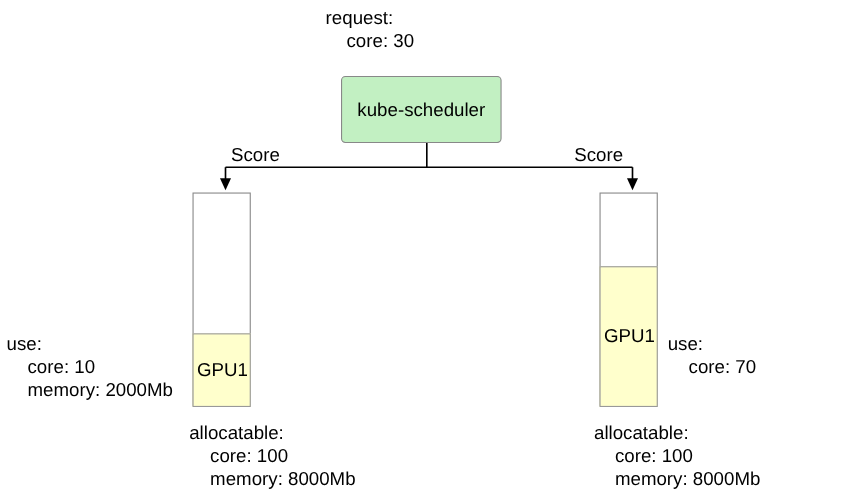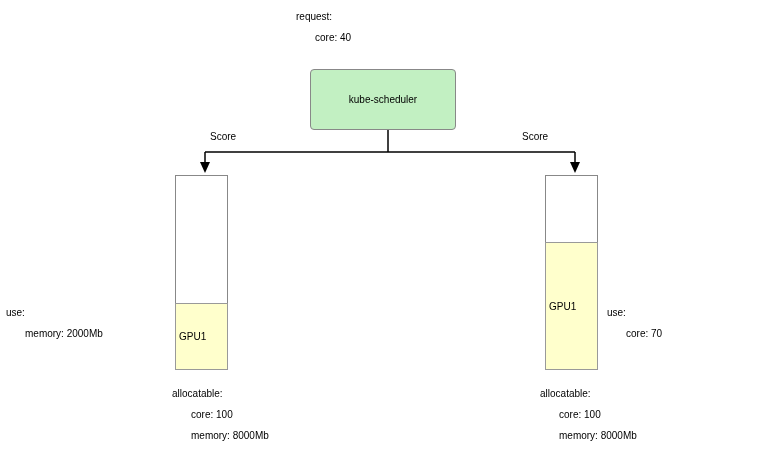--- a/index.html
+++ b/index.html
@@ -3,21 +3,21 @@
 <meta charset="utf-8">
 <style>
   * { margin: 0; padding: 0; box-sizing: border-box; }
   html, body { background: #ffffff; }
   .canvas {
     position: relative;
     width: 765px;
     height: 453px;
     background: #ffffff;
     font-family: "Liberation Sans", sans-serif;
-    font-size: 10px;
+    font-size: 17px;
     color: #000000;
     overflow: hidden;
   }
   .abs { position: absolute; white-space: nowrap; }
   .textblock { line-height: 21px; }
   .textblock .indent { padding-left: 19px; }
   .scheduler-box {
     position: absolute;
     left: 310px; top: 69px;
     width: 146px; height: 61px;
@@ -51,21 +51,21 @@
     <line x1="388" y1="130" x2="388" y2="152" stroke="#000000" stroke-width="1.5"></line>
     <line x1="205" y1="152" x2="575" y2="152" stroke="#000000" stroke-width="1.5"></line>
     <line x1="205" y1="152" x2="205" y2="163" stroke="#000000" stroke-width="1.5"></line>
     <line x1="575" y1="152" x2="575" y2="163" stroke="#000000" stroke-width="1.5"></line>
     <polygon points="200,162 210,162 205,173" fill="#000000"></polygon>
     <polygon points="570,162 580,162 575,173" fill="#000000"></polygon>
   </svg>
 
   <div class="abs textblock" style="left:296px; top:6px;">
     <div>request:</div>
-    <div class="indent">core: 40</div>
+    <div class="indent">core: 30</div>
   </div>
 
   <div class="scheduler-box" style="background: rgb(194, 240, 194);">
     <span>kube-scheduler</span>
   </div>
 
   <div class="abs edge-label" style="left:210px; top:131px;">Score</div>
   <div class="abs edge-label" style="left:522px; top:131px;">Score</div>
 
   <div class="node-box" style="left:175px; top:175px; height:194px;">
@@ -75,20 +75,21 @@
   </div>
 
   <div class="node-box" style="left:545px; top:175px; height:194px;">
     <div class="gpu-box" style="top: 66px; height: 128px; background: rgb(255, 255, 204);">
       <span>GPU1</span>
     </div>
   </div>
 
   <div class="abs textblock" style="left:6px; top:302px;">
     <div>use:</div>
+    <div class="indent">core: 10</div>
     <div class="indent">memory: 2000Mb</div>
   </div>
 
   <div class="abs textblock" style="left:607px; top:302px;">
     <div>use:</div>
     <div class="indent">core: 70</div>
   </div>
 
   <div class="abs textblock" style="left:172px; top:383px;">
     <div>allocatable:</div>

